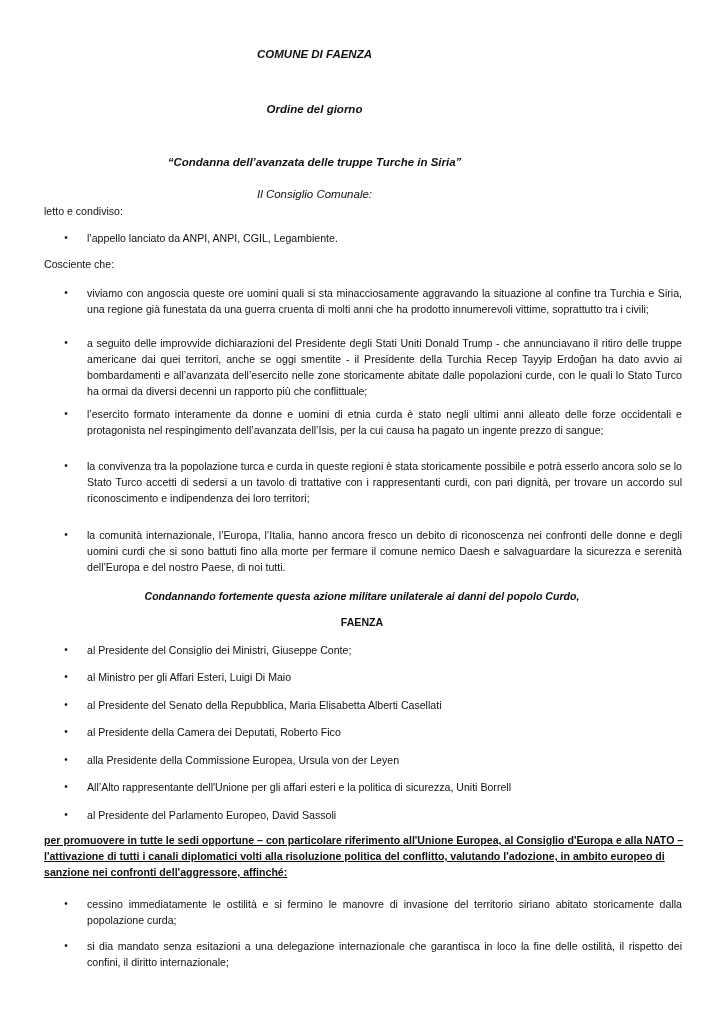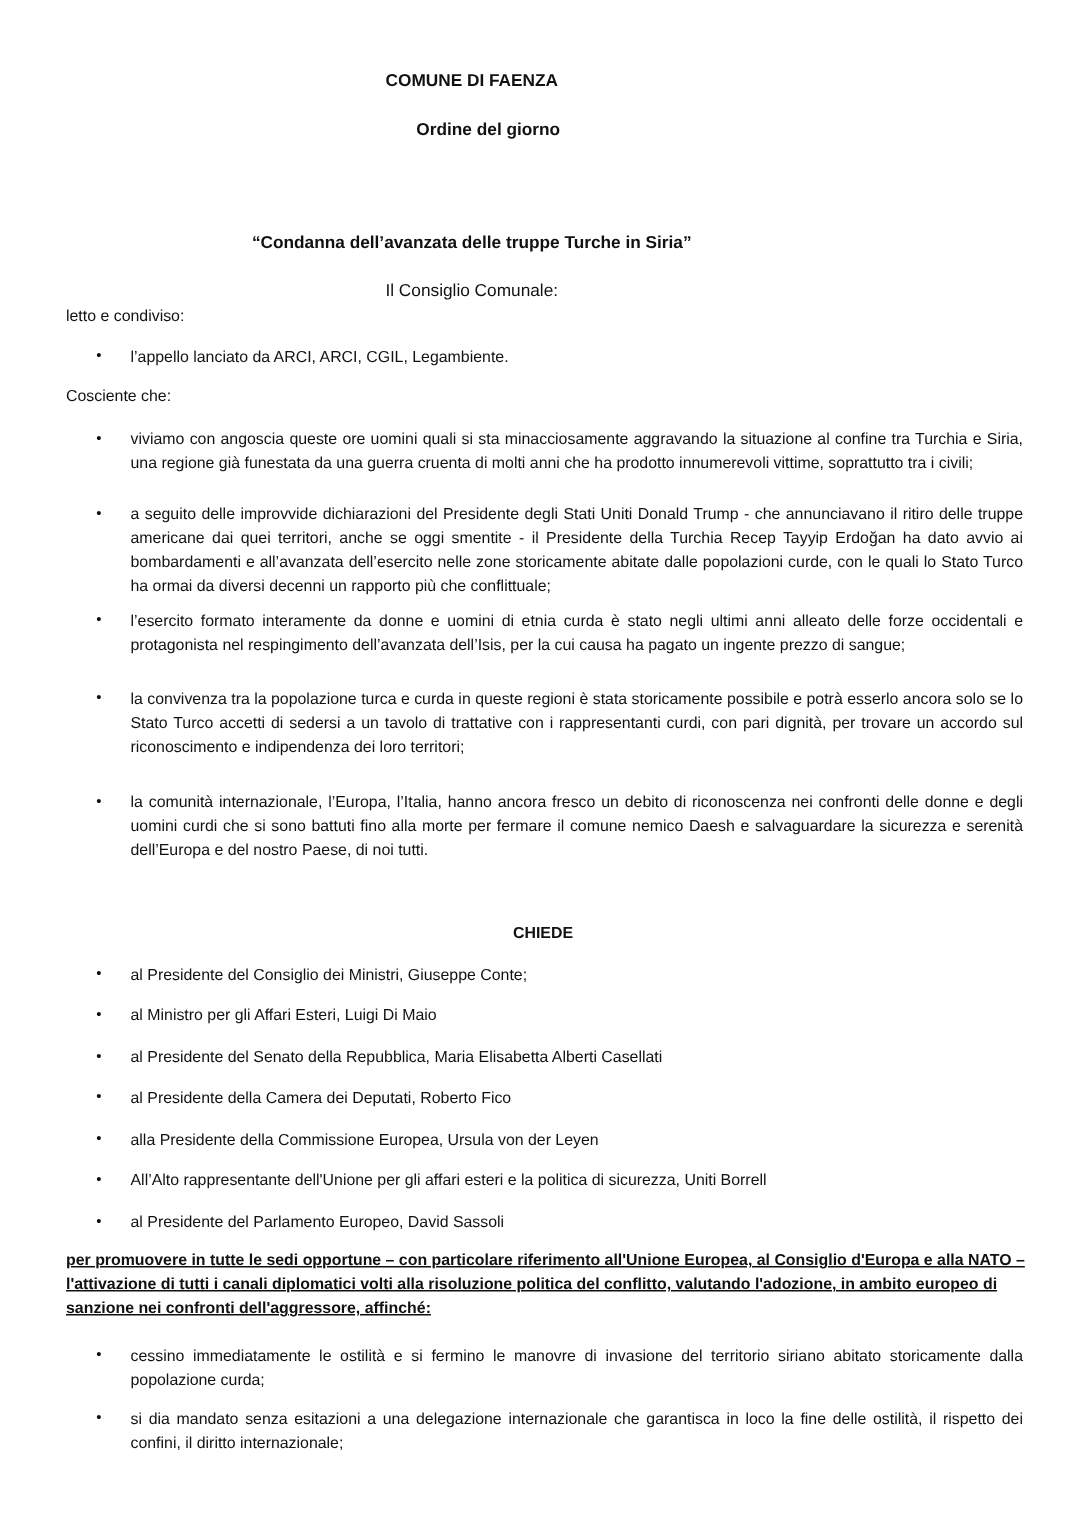--- a/index.html
+++ b/index.html
@@ -4,24 +4,24 @@
   <style>
     html, body { margin: 0; padding: 0; background: #ffffff; }
     body {
       width: 724px; height: 1024px; overflow: hidden;
       font-family: "Liberation Sans", sans-serif;
       color: #111;
       font-size: 10.6px;
       line-height: 16px;
     }
     .page { position: relative; width: 724px; height: 1024px; }
-    .hdr { position: absolute; left: 0; width: 629px; text-align: center; }
+    .hdr { position: absolute; left: 0; width: 629px; text-align: center; font-style: italic; }
     .b { font-weight: bold; }
     .h1 { top: 46px; font-size: 11.5px; }
-    .h2 { top: 79px; font-size: 11.5px; padding-left: 11px; }
+    .h2 { top: 101px; font-size: 11.5px; }
     .h3 { top: 120px; font-size: 11.5px; margin-top: 34px; }
     .h4 { top: 157px; font-size: 11.5px; margin-top: 29px; }
     .label {
       position: absolute; left: 44px; 
     }
     .item { position: absolute; left: 60px; width: 622px; }
     .item .bullet {
       position: absolute; left: 0; top: 0; width: 12px; text-align: center; font-size: 10px;
     }
     .item .text {
@@ -42,21 +42,21 @@
 
   <div class="hdr h1 b">COMUNE DI FAENZA</div>
   <div class="hdr h2 b">Ordine del giorno</div>
   <div class="hdr h3 b">“Condanna dell’avanzata delle truppe Turche in Siria”</div>
   <div class="hdr h4">Il Consiglio Comunale:</div>
 
   <div class="label" style="top:203px">letto e condiviso:</div>
 
   <div class="item" style="top:230px">
     <span class="bullet">•</span>
-    <span class="text last-left">l’appello lanciato da ARCI, ARCI, CGIL, Legambiente.</span>
+    <span class="text last-left">l’appello lanciato da ANPI, ANPI, CGIL, Legambiente.</span>
   </div>
 
   <div class="label" style="top:256px">Cosciente che:</div>
 
   <div class="item" style="top:285px">
     <span class="bullet">•</span>
     <span class="text">viviamo con angoscia queste ore uomini quali si sta minacciosamente aggravando la situazione al confine tra Turchia e Siria, una regione già funestata da una guerra cruenta di molti anni che ha prodotto innumerevoli vittime, soprattutto tra i civili;</span>
   </div>
 
   <div class="item" style="top:335px">
@@ -72,22 +72,23 @@
   <div class="item" style="top:458px">
     <span class="bullet">•</span>
     <span class="text">la convivenza tra la popolazione turca e curda in queste regioni è stata storicamente possibile e potrà esserlo ancora solo se lo Stato Turco accetti di sedersi a un tavolo di trattative con i rappresentanti curdi, con pari dignità, per trovare un accordo sul riconoscimento e indipendenza dei loro territori;</span>
   </div>
 
   <div class="item" style="top:527px">
     <span class="bullet">•</span>
     <span class="text">la comunità internazionale, l’Europa, l’Italia, hanno ancora fresco un debito di riconoscenza nei confronti delle donne e degli uomini curdi che si sono battuti fino alla morte per fermare il comune nemico Daesh e salvaguardare la sicurezza e serenità dell’Europa e del nostro Paese, di noi tutti.</span>
   </div>
 
+  <div class="center-line italic-bold" style="top:588px">Condannando fortemente questa azione militare unilaterale ai danni del popolo Curdo,</div>
 
-  <div class="center-line b" style="top:614px">CHIEDE</div>
+  <div class="center-line b" style="top:614px">FAENZA</div>
 
   <div class="item" style="top:642px">
     <span class="bullet">•</span>
     <span class="text last-left">al Presidente del Consiglio dei Ministri, Giuseppe Conte;</span>
   </div>
   <div class="item" style="top:669px">
     <span class="bullet">•</span>
     <span class="text last-left">al Ministro per gli Affari Esteri, Luigi Di Maio</span>
   </div>
   <div class="item" style="top:697px">

